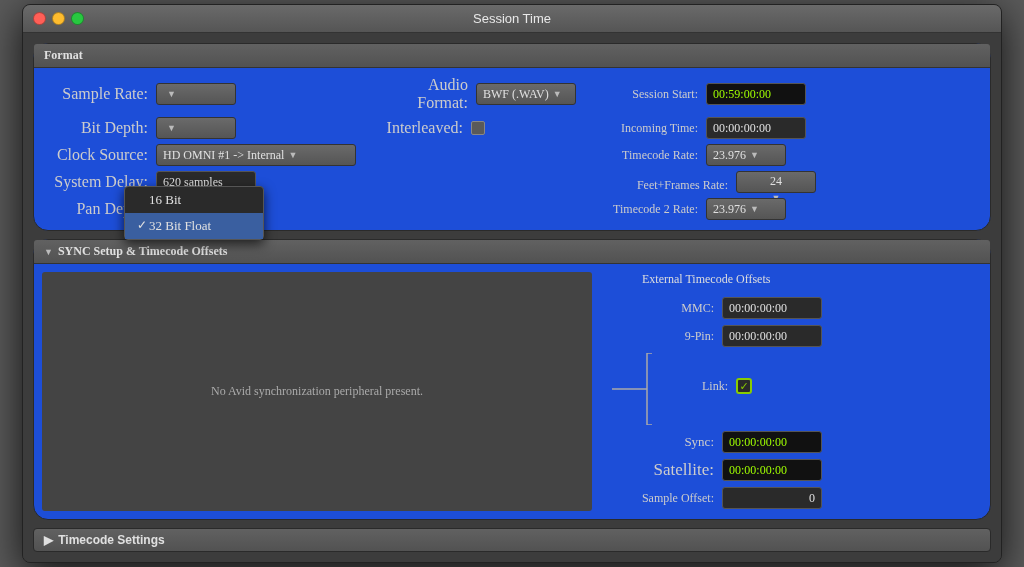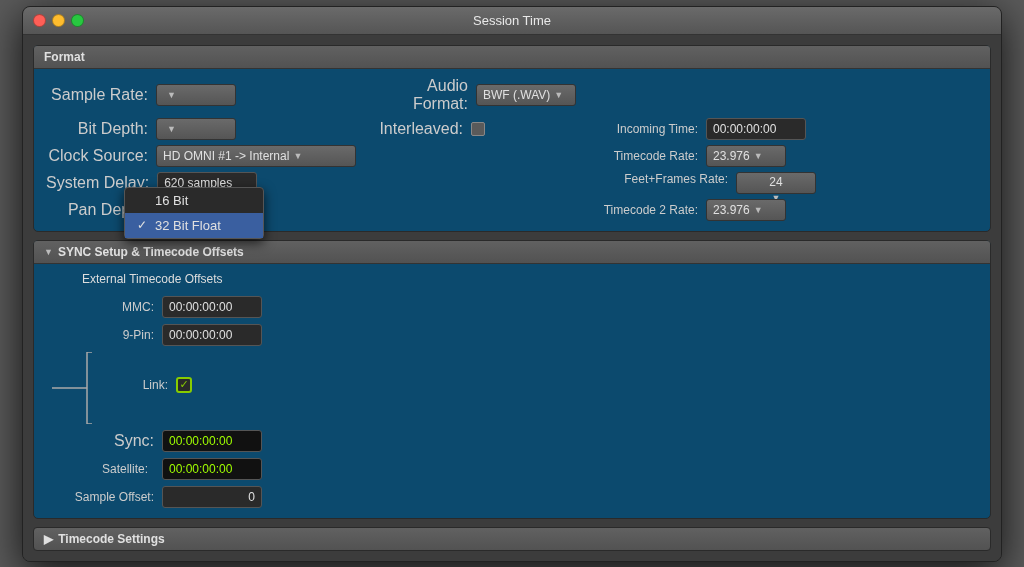--- a/index.html
+++ b/index.html
@@ -52,24 +52,25 @@
       font-size: 13px;
       color: #e8e8e8;
       font-weight: 500;
     }
     .content {
       padding: 10px;
       background: #3c3c3c;
     }
     
     .section {
-      background: #0c4a6e;
+      background: #1d4ed8;
       border: 1px solid #2a2a2a;
-      border-radius: 5px;
+      border-radius: 15px;
       margin-bottom: 8px;
+      font-family: Liberation Serif, serif;
     }
     .section-header {
       background: linear-gradient(to bottom, #616161, #525252);
       padding: 4px 10px;
       font-size: 12px;
       font-weight: bold;
       color: #e0e0e0;
       border-bottom: 1px solid #333;
       border-radius: 3px 3px 0 0;
       display: flex;
@@ -142,21 +143,21 @@
       box-shadow: 0 4px 12px rgba(0,0,0,0.7);
       top: 118px;
       left: 90px;
     }
     .dropdown-menu-item {
       padding: 5px 12px;
       font-size: 13px;
       color: #e0e0e0;
       display: flex;
       align-items: flex-start;
-      gap: 6px;
+      gap: 0;
     }
     .dropdown-menu-item.selected {
       background: #3a5fa0;
     }
     .dropdown-menu-item .check {
       font-size: 12px;
       color: #e0e0e0;
       width: 12px;
     }
     .lbl {
@@ -273,20 +274,26 @@
               <span class="dropdown-arrow">▼</span>
             </div>
           </div>
           <div style="width:200px; display:flex; align-items:center;">
             <span class="lbl" style="min-width:95px;">Audio Format:</span>
             <div class="dropdown" style="min-width:100px;">
               <span>BWF (.WAV)</span>
               <span class="dropdown-arrow">▼</span>
             </div>
           </div>
+          <div style="flex:1; display:flex; align-items:center;">
+            <span class="lbl-right">Session Start:</span>
+            <div class="input-green">
+              <span>00:59:00:00</span>
+            </div>
+          </div>
         </div>
 
         <div style="display:flex; align-items:center; margin-bottom:5px;">
           <div style="width:330px; display:flex; align-items:center;">
             <span class="lbl">Bit Depth:</span>
             <div class="dropdown" style="min-width:80px;">
               <span></span>
               <span class="dropdown-arrow">▼</span>
             </div>
           </div>
@@ -321,21 +328,21 @@
         </div>
 
         <div style="display:flex; align-items:center; margin-bottom:5px;gap:15px;">
           <div style="width:330px; display:flex; align-items:center;">
             <span class="lbl">System Delay:</span>
             <div class="input-box" style="min-width:100px;">
               <span>620 samples</span>
             </div>
           </div>
           <div style="width:200px;"></div>
-          <div style="flex:1; display:flex; align-items:flex-start;">
+          <div style="flex:1; display:flex; align-items:flex-end;">
             <span class="lbl-right">Feet+Frames Rate:</span>
             <div class="dropdown" style="min-width:80px;flex-direction:column;">
               <span>24</span>
               <span class="dropdown-arrow">▼</span>
             </div>
           </div>
         </div>
 
         <div style="display:flex; align-items:center; margin-bottom:2px;">
           <div style="width:330px; display:flex; align-items:center;">
@@ -358,20 +365,23 @@
       </div>
     </div>
 
     <div class="section">
       <div class="section-header">
         <span class="arrow">▼</span>
         <span>SYNC Setup &amp; Timecode Offsets</span>
       </div>
       <div class="sync-body">
 
+        <div class="sync-left">
+          <span>No Avid synchronization peripheral present.</span>
+        </div>
 
         <div class="sync-right">
           <div class="ext-tc-header">External Timecode Offsets</div>
 
           <div style="display:flex; align-items:center; margin-bottom:6px; padding-left:50px;">
             <span style="min-width:70px; text-align:right; padding-right:8px; color:#ccc; font-size:12px;">MMC:</span>
             <div class="input-box" style="min-width:100px;">
               <span>00:00:00:00</span>
             </div>
           </div>
@@ -397,28 +407,28 @@
             <div style="flex:1;">
 
               <div style="display:flex; align-items:center; margin-bottom:6px;">
                 <span style="min-width:40px; text-align:right; padding-right:8px; color:#ccc; font-size:12px;">Link:</span>
                 <div class="green-check">✓</div>
               </div>
             </div>
           </div>
 
           <div style="display:flex; align-items:center; margin-bottom:6px; padding-left:50px;">
-            <span style="min-width:70px; text-align:right; padding-right:8px; color:#ccc; font-size:16px;">Sync:</span>
+            <span style="min-width:70px; text-align:right; padding-right:8px; color:#ccc; font-size:13px;">Sync:</span>
             <div class="input-green" style="min-width:100px;">
               <span>00:00:00:00</span>
             </div>
           </div>
 
           <div style="display:flex; align-items:center; margin-bottom:6px; padding-left:50px;">
-            <span style="min-width:70px; text-align:right; padding-right:14px; color:#ccc; font-size:12px;">Satellite:</span>
+            <span style="min-width:70px; text-align:right; padding-right:8px; color:#ccc; font-size:17px;">Satellite:</span>
             <div class="input-green" style="min-width:100px;">
               <span>00:00:00:00</span>
             </div>
           </div>
 
           <div style="display:flex; align-items:center; margin-bottom:2px; padding-left:0px;">
             <span style="min-width:120px; text-align:right; padding-right:8px; color:#ccc; font-size:12px;">Sample Offset:</span>
             <div class="input-box" style="min-width:100px; justify-content:flex-end;">
               <span>0</span>
             </div>

